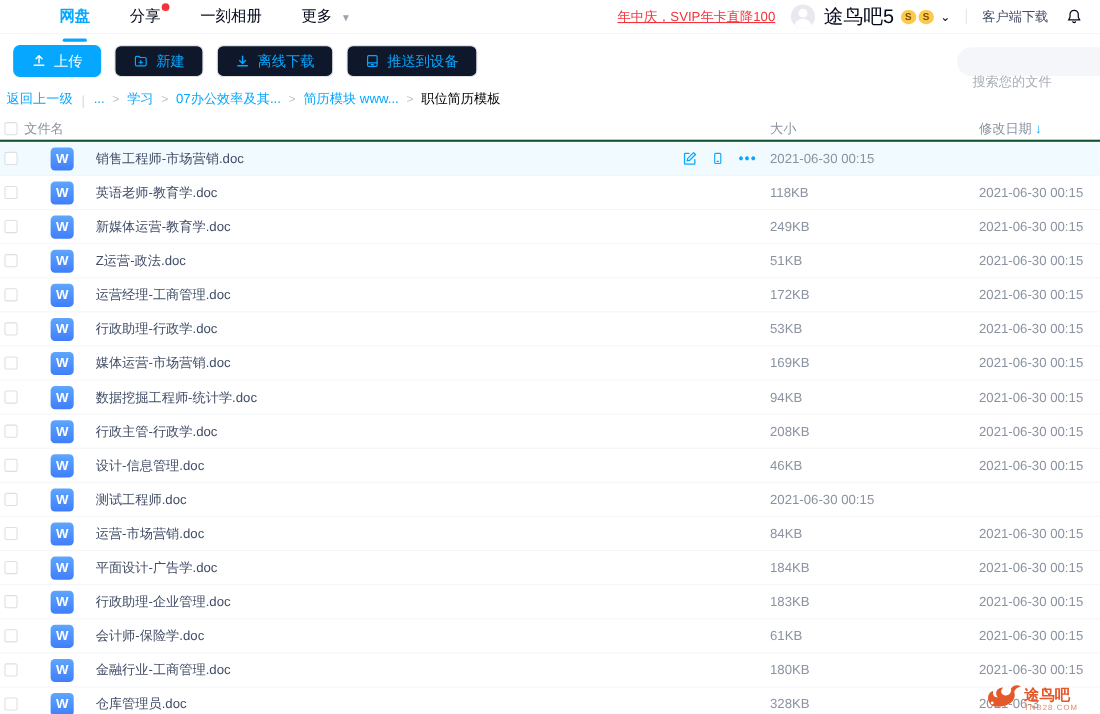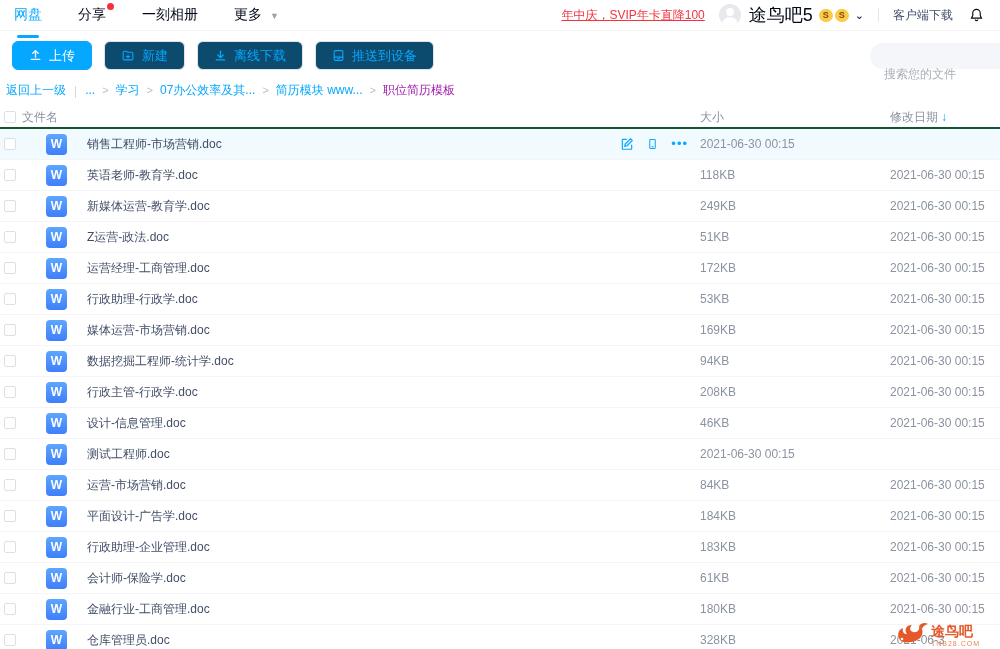--- a/index.html
+++ b/index.html
@@ -6,21 +6,21 @@
   html,body { width:1000px; height:649px; overflow:hidden; background:#fff;
     font-family:"Liberation Sans","DejaVu Sans",sans-serif; }
   .page { position:relative; width:1000px; height:649px; }
 
   
   .topnav { position:relative; height:31px; display:flex; align-items:center;
     border-bottom:1px solid #f5f5f5; padding:0 12px; }
   .nav-left { display:flex; align-items:center; gap:32px; }
   .nav-item { position:relative; font-size:14px; color:#03081a; cursor:pointer;
     padding:7px 2px 8px; }
-  .nav-item.active { color:#06a7ff; font-weight:normal; }
+  .nav-item.active { color:#06a7ff; font-weight:bold;margin-left:40px; }
   .nav-item.active .nav-underline { position:absolute; left:50%; transform:translateX(-50%);
     bottom:-6px; width:22px; height:3px; border-radius:2px; background:#06a7ff; }
   .red-dot { position:absolute; top:4px; right:-6px; width:7px; height:7px;
     border-radius:50%; background:#f5323c; }
   .caret { font-size:9px; color:#9aa1ad; margin-left:4px; }
   .nav-right { margin-left:auto; display:flex; align-items:center; }
   .promo-link { font-size:12px; color:#f5323c; text-decoration:underline; cursor:pointer; }
   .avatar { width:22px; height:22px; border-radius:50%; background:#e7e9ee; margin:0 8px 0 14px;
     position:relative; overflow:hidden; }
   .avatar:before { content:""; position:absolute; top:4px; left:7px; width:8px; height:8px;
@@ -34,37 +34,37 @@
     justify-content:center; }
   .user-caret { font-size:11px; color:#03081a; cursor:pointer; }
   .vdiv { width:1px; height:14px; background:#e4e6ea; margin:0 14px; }
   .client-dl { font-size:12px; color:#424e67; cursor:pointer; }
   .bell { margin:0 4px 0 16px; cursor:pointer; display:flex; }
 
   
   .toolbar { display:flex; align-items:flex-end; padding:10px 12px 8px; position:relative; }
   .btn { display:flex; align-items:center; gap:7px; height:29px; padding:0 16px;
     border-radius:6px; font-size:13px; cursor:pointer; margin-right:12px;
-    border:1px solid #dfe3e8; background:#0c4a6e; color:#06a7ff; }
+    border:1px solid #dfe3e8; background:#0f172a; color:#06a7ff; }
   .btn.primary { background:#06a7ff; border-color:#06a7ff; color:#fff; }
   .btn svg { flex:0 0 auto; }
   .search-pill { position:absolute; right:-14px; top:12px; width:144px; height:26px;
     border-radius:14px; background:#f4f6f9; display:flex; align-items:center;
     padding:0 14px; }
   .search-pill input { border:none; outline:none; background:transparent; width:100%;
     font-size:12px; color:#333; font-family:inherit;margin-top:36px; }
   .search-pill input::placeholder { color:#a8aeb8; }
 
   
   .breadcrumb { display:flex; align-items:center; font-size:12px; padding:4px 12px 8px;
     margin-left:-6px; white-space:nowrap; }
   .crumb-back { color:#06a7ff; cursor:pointer; }
   .crumb-div { color:#d4d7dc; margin:0 8px; }
   .crumb { color:#06a7ff; cursor:pointer; }
-  .crumb.last { color:#a21caf; cursor:default;font-family:Liberation Mono, monospace; }
+  .crumb.last { color:#000000; cursor:default;font-family:Liberation Mono, monospace; }
   .crumb-sep { color:#b8bdc6; margin:0 7px; font-size:11px; }
 
   
   .filetable { width:100%; }
   .thead { display:grid; grid-template-columns:20px 1fr 190px 110px; align-items:center;
     height:22px; font-size:12px; color:#8b93a1; border-bottom:2px solid #14532d; }
   .thead .h-name { padding-left:2px; }
   .h-sort { color:#06a7ff; margin-left:3px; font-size:12px; cursor:pointer; }
   .checkbox { width:12px; height:12px; border:1px solid #dcdfe4; border-radius:2px;
     background:#fff; margin-left:4px; cursor:pointer; }

